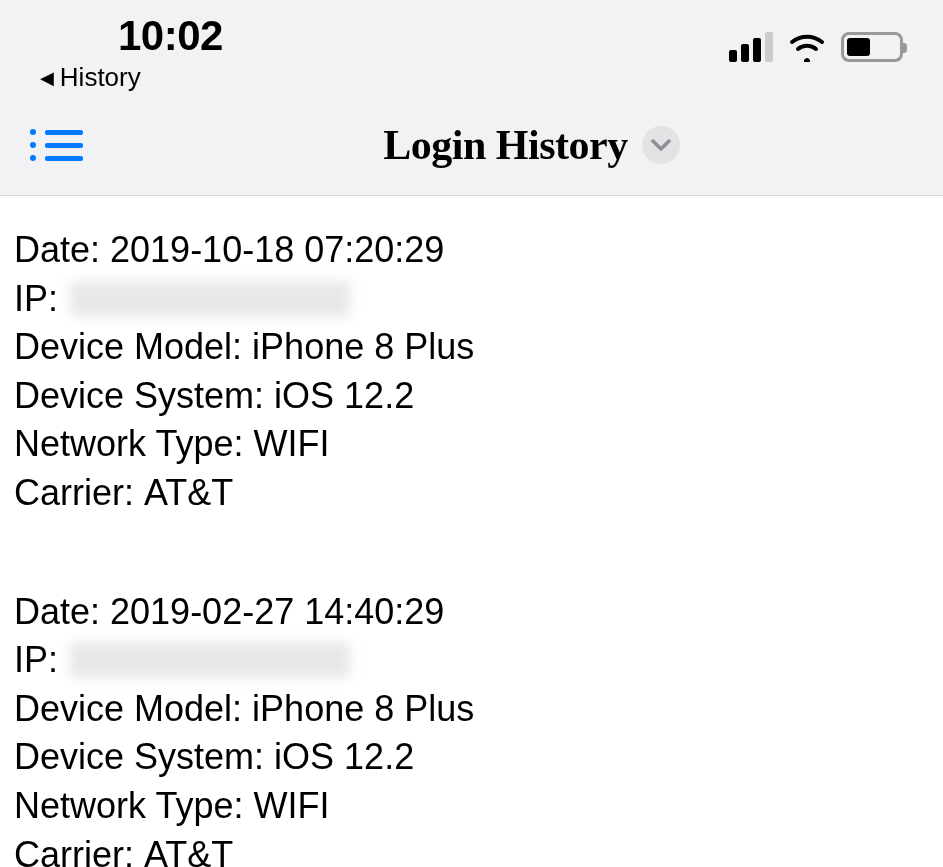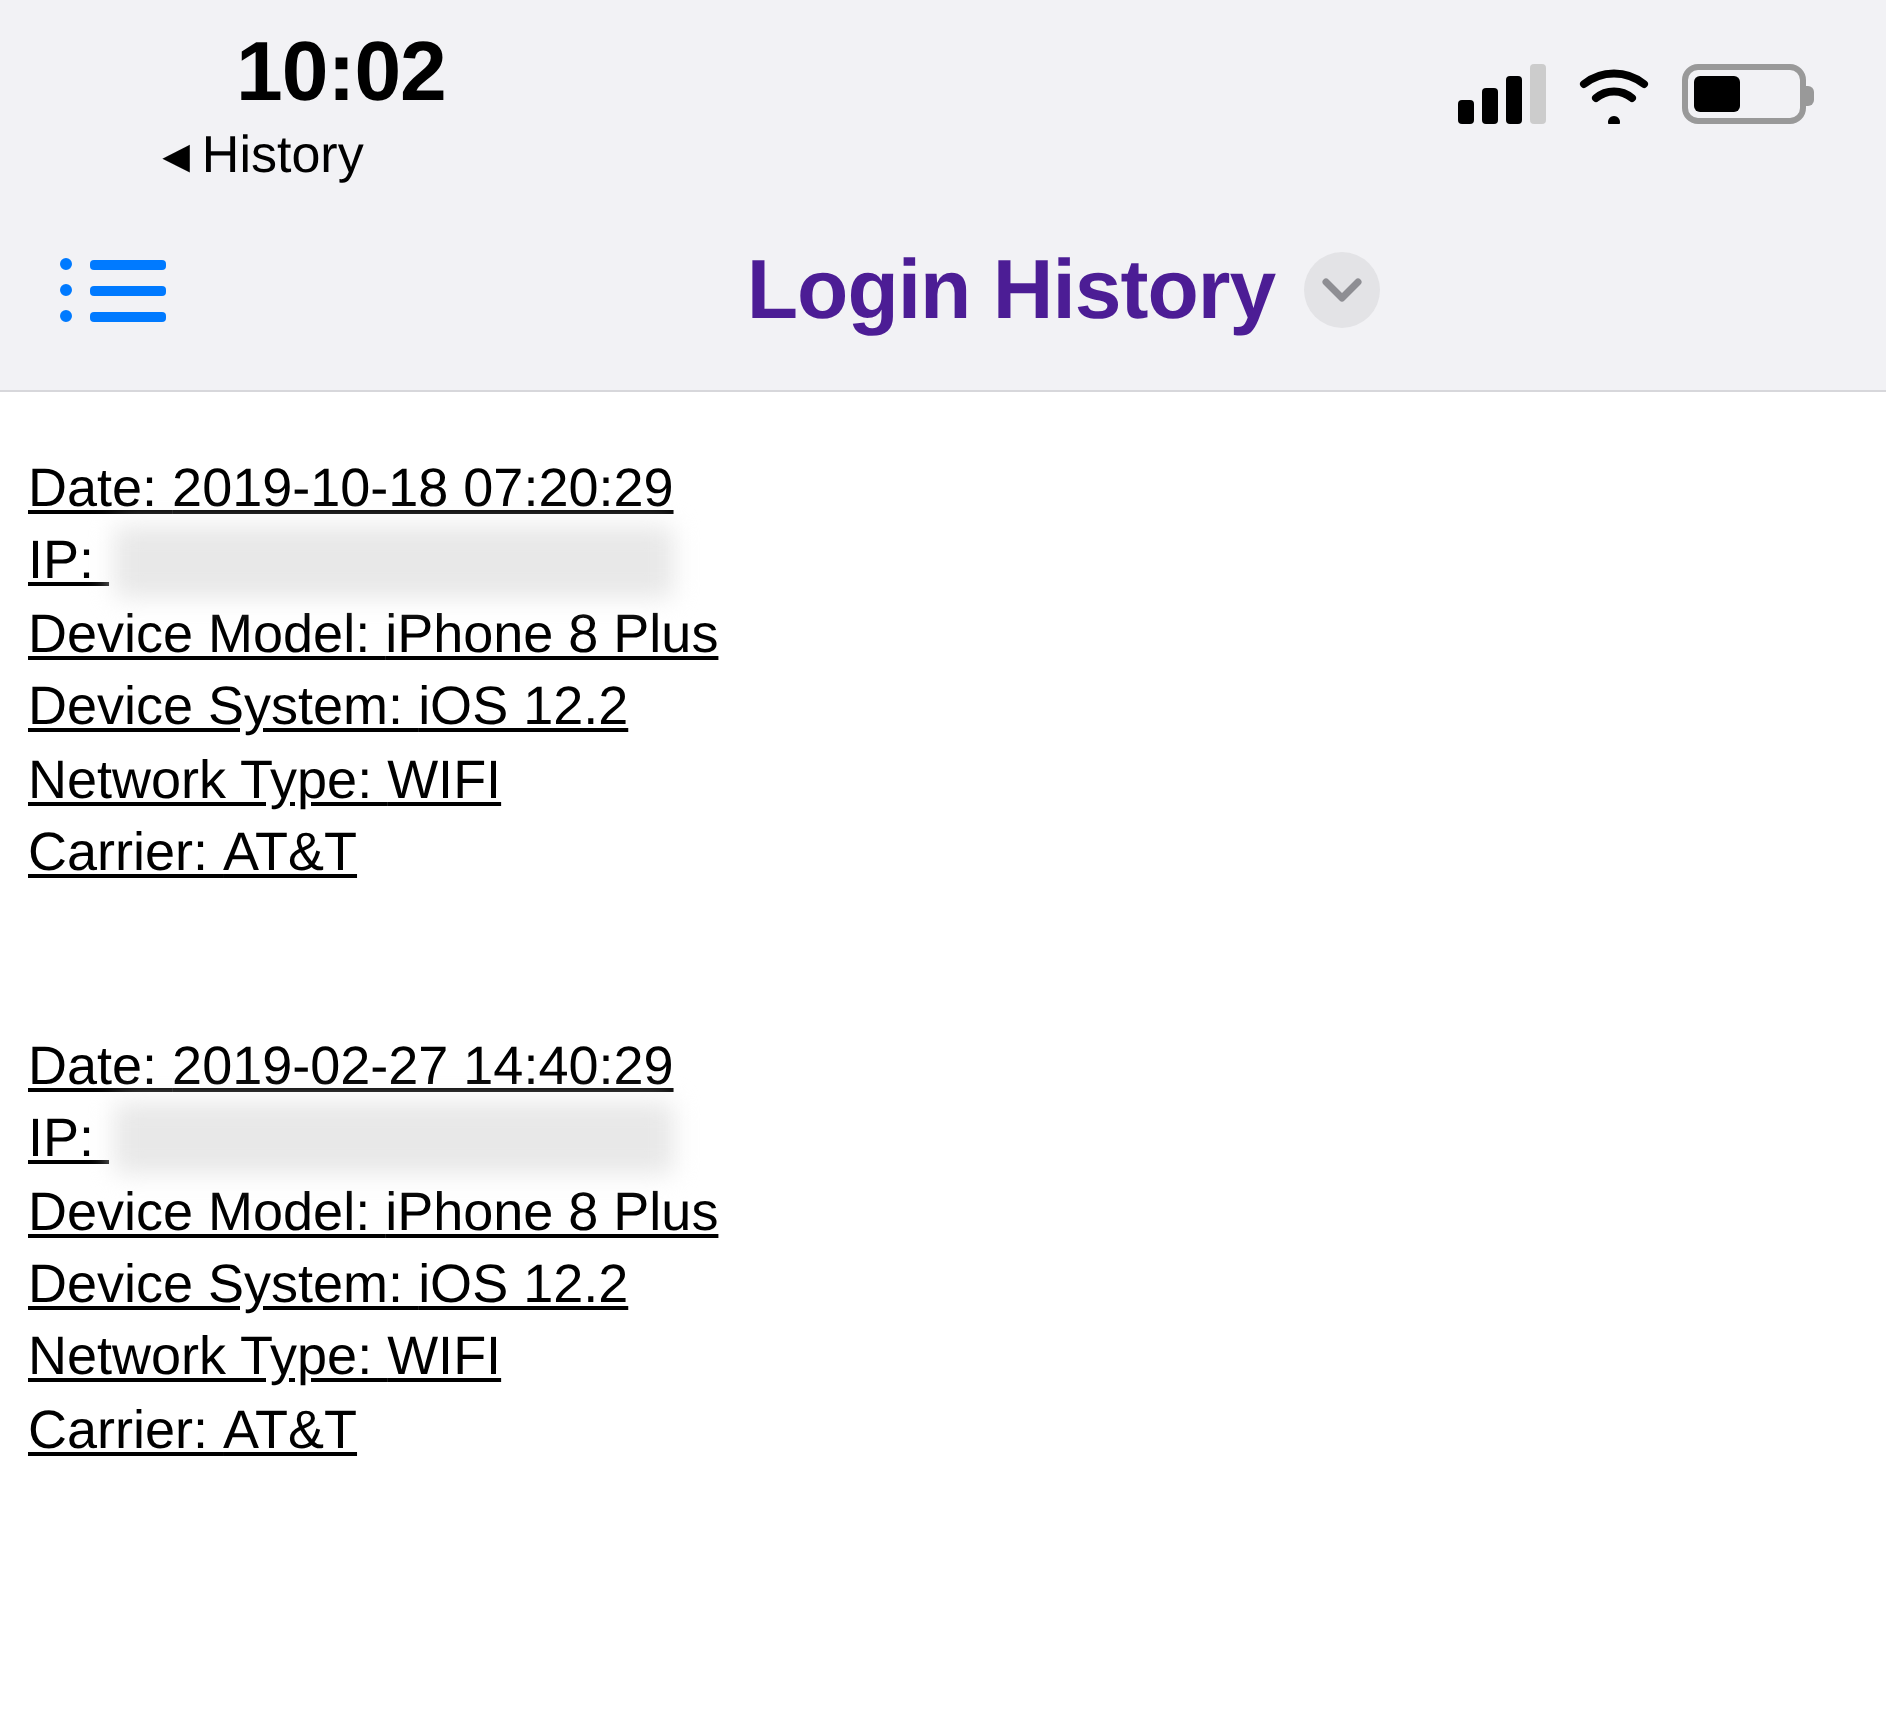--- a/index.html
+++ b/index.html
@@ -19,21 +19,20 @@
     .status-bar {
       background: #f2f2f5;
       padding: 12px 40px 4px 40px;
       display: flex;
       justify-content: space-between;
       align-items: flex-start;
     }
     .status-left {
       display: flex;
       flex-direction: column;
-      align-items: center;
     }
     .time {
       font-size: 42px;
       font-weight: 600;
       color: #000;
       letter-spacing: -0.5px;
       margin-left: 78px;
     }
     .back-search {
       display: flex;
@@ -137,22 +136,23 @@
     .nav-center {
       display: flex;
       align-items: center;
       gap: 14px;
       flex: 1;
       justify-content: center;
     }
     .nav-title {
       font-size: 42px;
       font-weight: 600;
-      color: #4c1d95;
+      color: #000000;
       letter-spacing: -0.5px;
+      font-family: Liberation Serif, serif;
     }
     .dropdown-chevron {
       width: 38px;
       height: 38px;
       background: #e3e3e6;
       border-radius: 50%;
       display: flex;
       align-items: center;
       justify-content: center;
     }
@@ -171,27 +171,26 @@
     }
 
     
     .content {
       padding: 30px 14px;
     }
     .entry {
       margin-bottom: 70px;
     }
     .entry-line {
-      font-size: 27px;
+      font-size: 36px;
       color: #000;
       line-height: 1.35;
       display: flex;
       align-items: center;
       flex-wrap: wrap;
-      text-decoration: underline;
     }
     .entry-label {
       white-space: pre;
     }
     .ip-blur {
       display: inline-block;
       width: 280px;
       height: 36px;
       background: #e8e8e8;
       filter: blur(6px);

